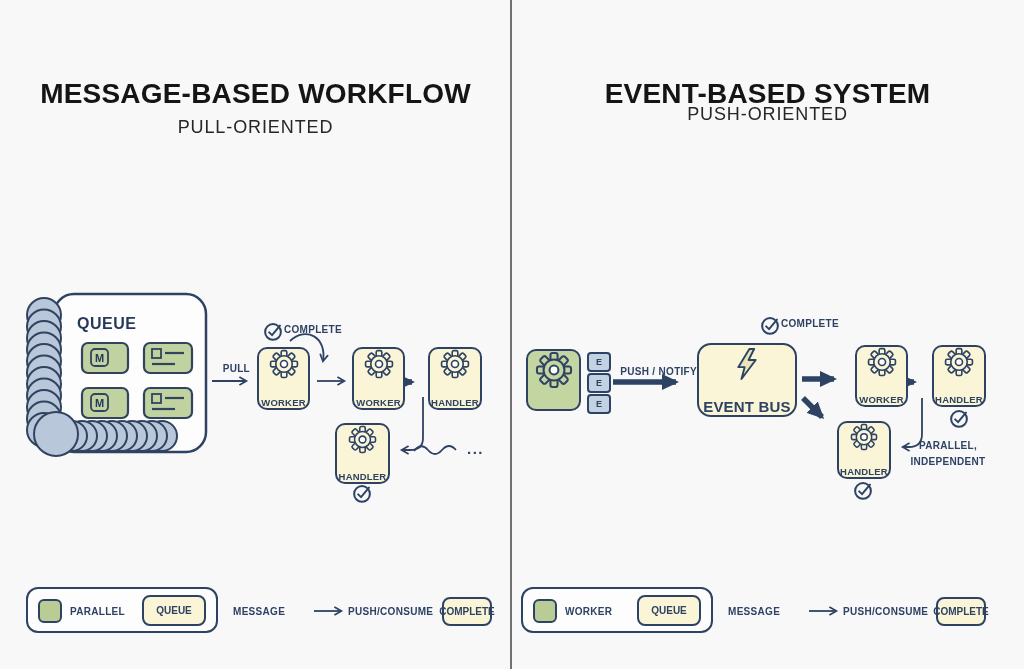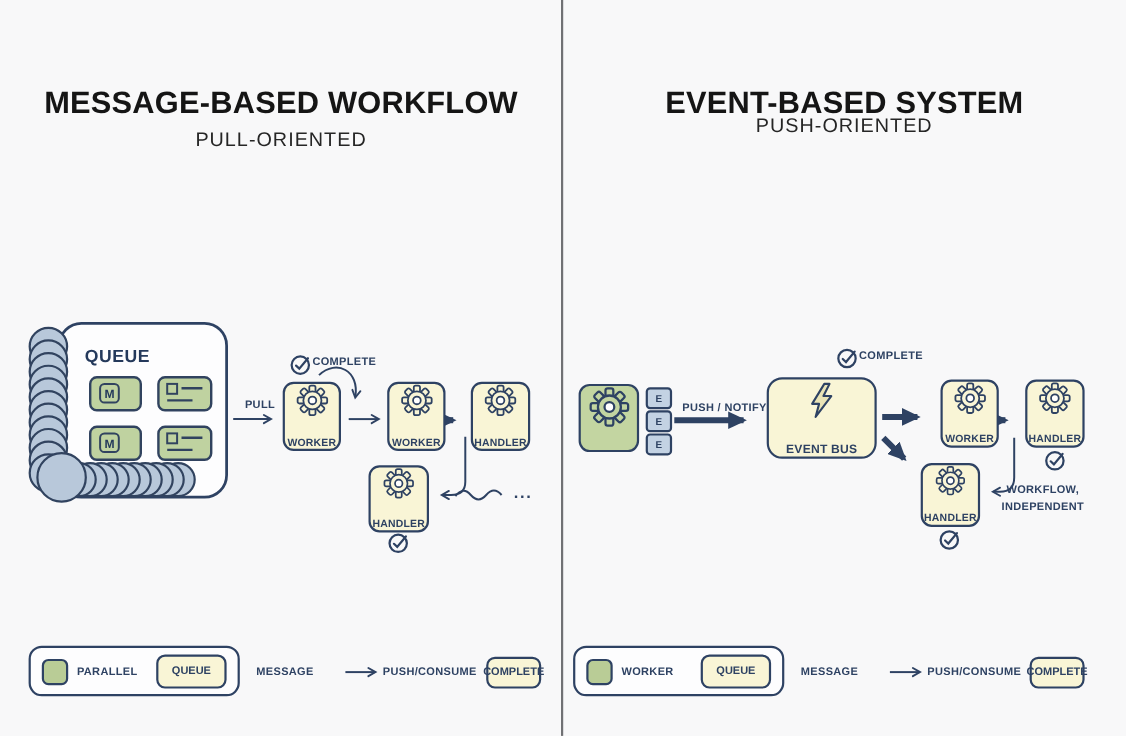--- a/index.html
+++ b/index.html
@@ -208,21 +208,21 @@
 
     <svg class="abs check" style="left:759px;top:314px" width="22" height="22" viewBox="0 0 24 24">
         <use href="#checkc"></use>
       </svg>
     <div class="abs dlabel" style="left:781px;top:318px">COMPLETE</div>
 
     <div class="abs node" style="left:697px;top:343px;width:100px;height:74px;border-radius:14px">
       <svg width="38" height="38" viewBox="0 0 48 48">
           <use href="#bolt"></use>
         </svg>
-      <span class="nlabel" style="font-size:11px">EVENT BUS</span>
+      <span class="nlabel" style="font-size:15px">EVENT BUS</span>
     </div>
 
     <div class="abs node" style="left:855px;top:345px;width:53px;height:62px">
       <svg width="30" height="30" viewBox="0 0 48 48" style="color:#f9f5d6">
           <use href="#gear"></use>
         </svg>
       <span class="nlabel">WORKER</span>
     </div>
     <div class="abs node" style="left:932px;top:345px;width:54px;height:62px">
       <svg width="30" height="30" viewBox="0 0 48 48" style="color:#f9f5d6">
@@ -238,21 +238,21 @@
       <svg width="28" height="28" viewBox="0 0 48 48" style="color:#f9f5d6">
           <use href="#gear"></use>
         </svg>
       <span class="nlabel">HANDLER</span>
     </div>
     <svg class="abs check" style="left:852px;top:479px" width="22" height="22" viewBox="0 0 24 24">
         <use href="#checkc"></use>
       </svg>
 
     <div class="abs ptxt" style="left:903px;top:438px">
-      <div>WORKFLOW,</div>
+      <div>PARALLEL,</div>
       <div>INDEPENDENT</div>
     </div>
 
     <div class="abs lgbox" style="left:521px;top:587px;width:192px;height:46px"></div>
     <div class="abs swatch" style="left:533px;top:599px"></div>
     <div class="abs dlabel" style="left:565px;top:606px">WORKER</div>
     <div class="abs ybox" style="left:637px;top:595px;width:64px;height:31px">
         <span>QUEUE</span>
       </div>
     <div class="abs dlabel" style="left:728px;top:606px">MESSAGE</div>

